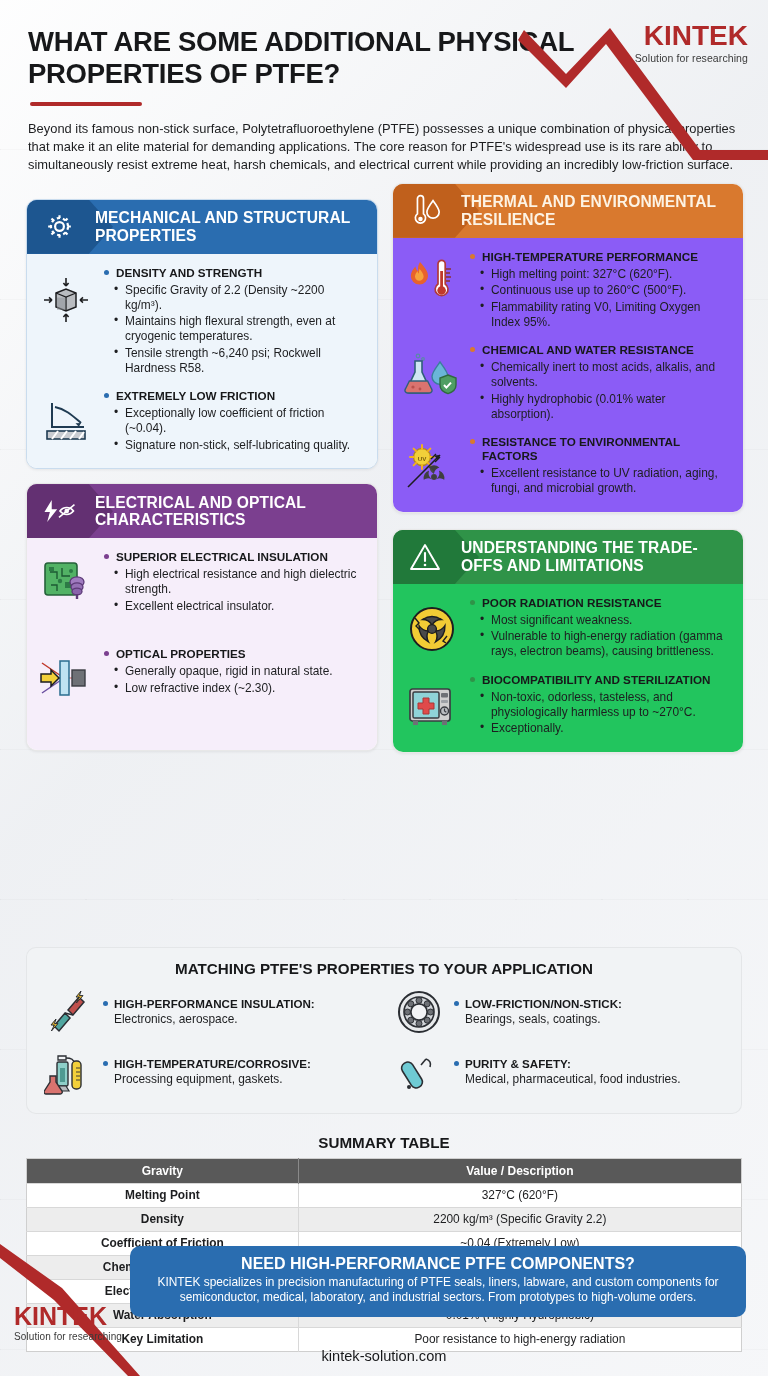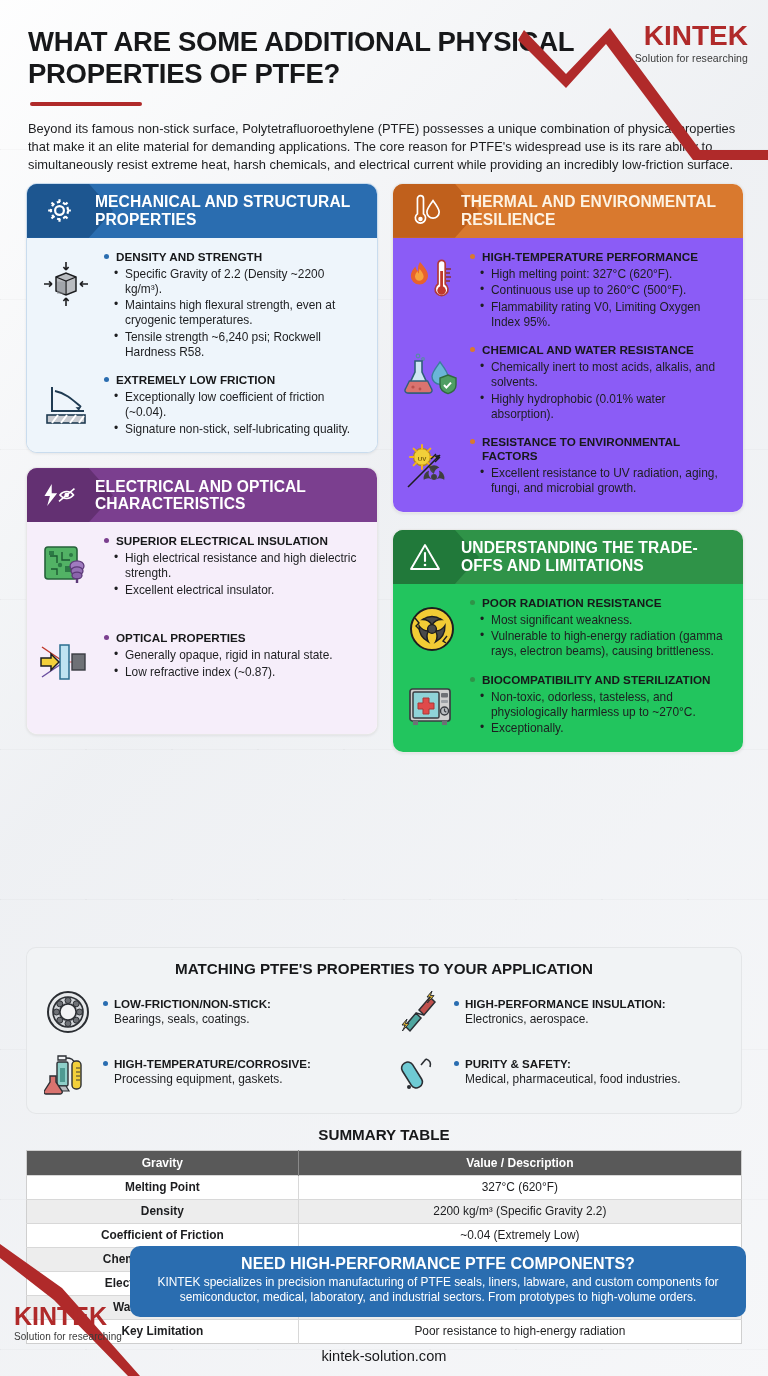--- a/index.html
+++ b/index.html
@@ -65,21 +65,21 @@
   ul.pts { list-style: none; margin: 0 0 0 11px; }
   ul.pts li { font-size: 11.9px; line-height: 1.26; color: #1d1e20; position: relative;
               padding-left: 11px; margin-bottom: 1.5px; }
   ul.pts li::before { content:"•"; position:absolute; left: 0; top: -1px; color:#1d1e20; font-size: 12px;}
 
   
   .t-blue .card-head { background: #2a6db0; }
   .t-blue .head-chev { background: #1d5690; }
   .t-blue .head-title { color: #ffffff; }
   .t-blue .card-body { background: #eef5fb; }
-  .t-blue .card { border-color:#c9dcee; }
+  .t-blue .card { border-color:#c9dcee;margin-top:16px; }
   .t-blue .sec-head::before { background: #2a6db0; }
 
   .t-orange .card-head { background: #d9792e; }
   .t-orange .head-chev { background: #c0601c; }
   .t-orange .head-title { color: #fdf3e4; }
   .t-orange .card-body { background: #8b5cf6; }
   .t-orange .sec-head::before { background: #d9792e; }
 
   .t-purple .card-head { background: #7b3f8f; justify-content: space-between; }
   .t-purple .head-chev { background: #633072; }
@@ -99,21 +99,21 @@
   .apps-title { text-align:center; font-size: 15.2px; font-weight: 800; color:#17181a; margin-bottom: 8px; }
   .apps-grid { display:grid; grid-template-columns: 1fr 1fr; gap: 6px 16px; }
   .app { display:flex; align-items:center; gap: 8px; }
   .app-ico { flex: 0 0 54px; height: 54px; display:flex; align-items:center; justify-content:center; }
   .app-txt { flex:1 1 auto; }
   .app-h { font-size: 11.6px; font-weight: 800; color:#17181a; position:relative; padding-left: 11px; line-height:1.25;}
   .app-h::before { content:""; position:absolute; left:0; top:4px; width:5px; height:5px; border-radius:50%; background:#2a6db0;}
   .app-d { font-size: 11.9px; color:#1d1e20; padding-left: 11px; line-height:1.25; }
 
   
-  .tbl-wrap { margin: 12px 26px 0; }
+  .tbl-wrap { margin: 20px 26px 0; }
   .tbl-title { text-align:center; font-size: 15.2px; font-weight:800; color:#17181a; margin-bottom: 7px; }
   table { width: 100%; border-collapse: collapse; font-size: 11.9px; background:#fff;
           border: 1px solid #cfcfcf;}
   th { background:#595959; color:#fff; font-weight:700; padding: 5px 4px; font-size: 12px;
        border-right: 1px solid #8a8a8a; }
   th:last-child { border-right: none; }
   td { padding: 4.5px 6px; text-align:center; border-top: 1px solid #d8d8d8;
        border-right: 1px solid #d8d8d8; color:#1d1e20;}
   td:last-child { border-right: none; }
   td.k { font-weight: 700; width: 38%; }
@@ -275,21 +275,21 @@
                   <path d="M26 23 H40" stroke="#e08a8a" stroke-width="1.4"></path>
                   <rect x="22" y="6" width="9" height="34" fill="#bfe3f2" stroke="#2a6d8f" stroke-width="1.5"></rect>
                   <rect x="34" y="15" width="13" height="16" fill="#6e7176" stroke="#3a3d42" stroke-width="1.4"></rect>
                   <path d="M3 19 h10 v-4 l8 8 l-8 8 v-4 H3 Z" fill="#f2d03a" stroke="#1d1e20" stroke-width="1.5"></path>
                 </svg>
               </div>
               <div class="sec-txt">
                 <div class="sec-head">OPTICAL PROPERTIES</div>
                 <ul class="pts">
                   <li>Generally opaque, rigid in natural state.</li>
-                  <li>Low refractive index (~0.87).</li>
+                  <li>Low refractive index (~2.30).</li>
                 </ul>
               </div>
             </div>
 
           </div>
         </div>
       </div>
     </div>
 
     <div class="col-r" style="top:8px;">
@@ -455,20 +455,36 @@
 
           </div>
         </div>
       </div>
     </div>
   </div>
 
   <div class="apps">
     <div class="apps-title">MATCHING PTFE'S PROPERTIES TO YOUR APPLICATION</div>
     <div class="apps-grid">
+
+      <div class="app">
+        <div class="app-ico">
+          <svg width="46" height="46" viewBox="0 0 46 46">
+            <path d="M9 37 L20 24 L25 29 L14 42 Z" fill="#4fa6a0" stroke="#2b2e33" stroke-width="1.5"></path>
+            <path d="M23 21 L34 8 L39 13 L28 26 Z" fill="#c0504d" stroke="#2b2e33" stroke-width="1.5"></path>
+            <path d="M20 24 L28 26" stroke="#2b2e33" stroke-width="1.5"></path>
+            <path d="M36 2 l-5 6 h3.4 l-3 6 l6.6-7.4 h-3.6 Z" fill="#f2c230" stroke="#2b2e33" stroke-width="1"></path>
+            <path d="M11 30 l-5 6 h3.4 l-3 6 l6.6-7.4 h-3.6 Z" fill="#f2c230" stroke="#2b2e33" stroke-width="1"></path>
+          </svg>
+        </div>
+        <div class="app-txt">
+          <div class="app-h">HIGH-PERFORMANCE INSULATION:</div>
+          <div class="app-d">Electronics, aerospace.</div>
+        </div>
+      </div>
 
       <div class="app">
         <div class="app-ico">
           <svg width="46" height="46" viewBox="0 0 46 46">
             <circle cx="23" cy="23" r="20" fill="#e8eaec" stroke="#2b2e33" stroke-width="2"></circle>
             <circle cx="23" cy="23" r="15" fill="#d2d5d9" stroke="#2b2e33" stroke-width="1.6"></circle>
             <circle cx="23" cy="23" r="8.2" fill="#f2f3f5" stroke="#2b2e33" stroke-width="1.8"></circle>
             <g fill="#6e7176" stroke="#2b2e33" stroke-width="1">
               <circle cx="23" cy="11.5" r="3"></circle>
                 <circle cx="31.2" cy="14.8" r="3"></circle>
@@ -482,36 +498,20 @@
           </svg>
         </div>
         <div class="app-txt">
           <div class="app-h">LOW-FRICTION/NON-STICK:</div>
           <div class="app-d">Bearings, seals, coatings.</div>
         </div>
       </div>
 
       <div class="app">
         <div class="app-ico">
-          <svg width="46" height="46" viewBox="0 0 46 46">
-            <path d="M9 37 L20 24 L25 29 L14 42 Z" fill="#4fa6a0" stroke="#2b2e33" stroke-width="1.5"></path>
-            <path d="M23 21 L34 8 L39 13 L28 26 Z" fill="#c0504d" stroke="#2b2e33" stroke-width="1.5"></path>
-            <path d="M20 24 L28 26" stroke="#2b2e33" stroke-width="1.5"></path>
-            <path d="M36 2 l-5 6 h3.4 l-3 6 l6.6-7.4 h-3.6 Z" fill="#f2c230" stroke="#2b2e33" stroke-width="1"></path>
-            <path d="M11 30 l-5 6 h3.4 l-3 6 l6.6-7.4 h-3.6 Z" fill="#f2c230" stroke="#2b2e33" stroke-width="1"></path>
-          </svg>
-        </div>
-        <div class="app-txt">
-          <div class="app-h">HIGH-PERFORMANCE INSULATION:</div>
-          <div class="app-d">Electronics, aerospace.</div>
-        </div>
-      </div>
-
-      <div class="app">
-        <div class="app-ico">
           <svg width="48" height="48" viewBox="0 0 48 48">
             <path d="M14 8 h8 v4 h-8 Z" fill="none" stroke="#2b2e33" stroke-width="1.3"></path>
             <path d="M22 10 q8 0 8 5" fill="none" stroke="#2b2e33" stroke-width="1.3"></path>
             <rect x="13" y="14" width="11" height="24" rx="1.6" fill="#8ecfc9" stroke="#2b2e33" stroke-width="1.4"></rect>
             <rect x="16" y="20" width="5" height="14" fill="#4f9a92"></rect>
             <path d="M13 38 l-3 5 h15 l-3-5 Z" fill="#b9bcc0" stroke="#2b2e33" stroke-width="1.2"></path>
             <rect x="28" y="13" width="9" height="28" rx="4" fill="#f2d03a" stroke="#2b2e33" stroke-width="1.4"></rect>
             <g stroke="#2b2e33" stroke-width=".9">
                 <path d="M32 20 h4 M32 24 h4 M32 28 h4 M32 32 h4"></path>
               </g>

